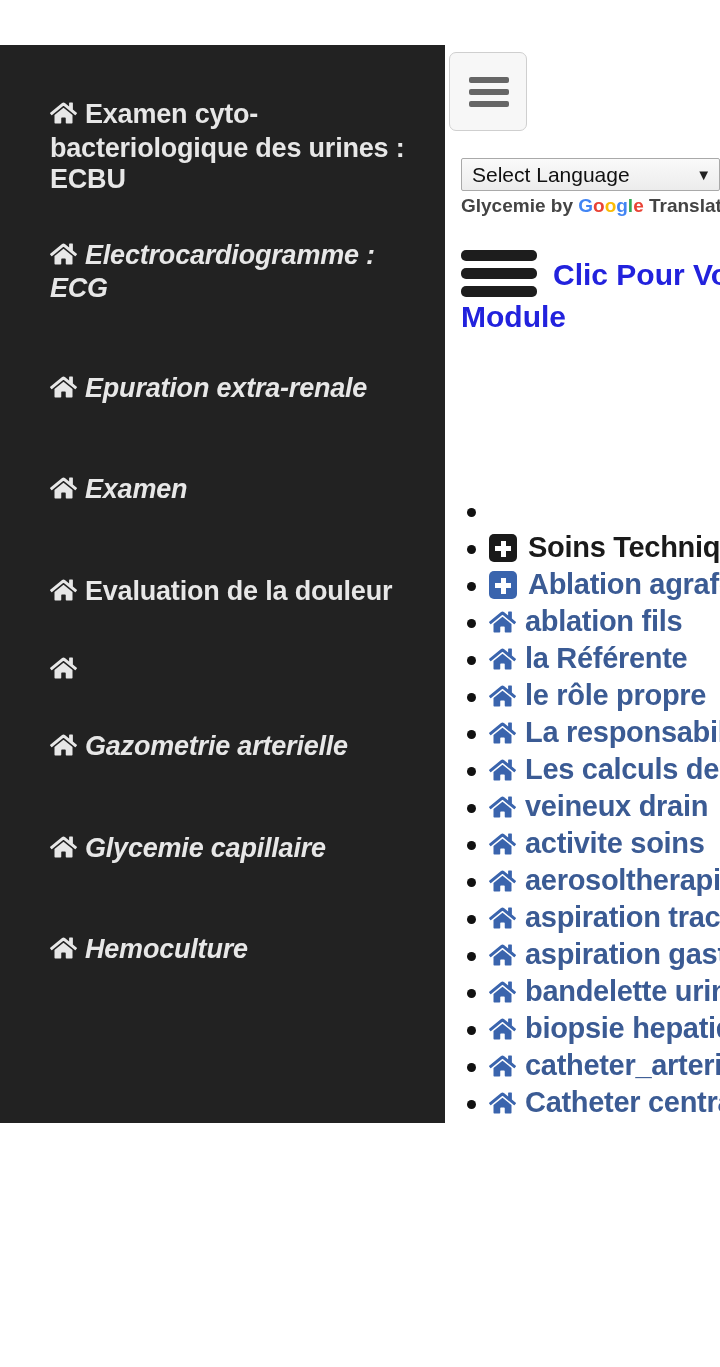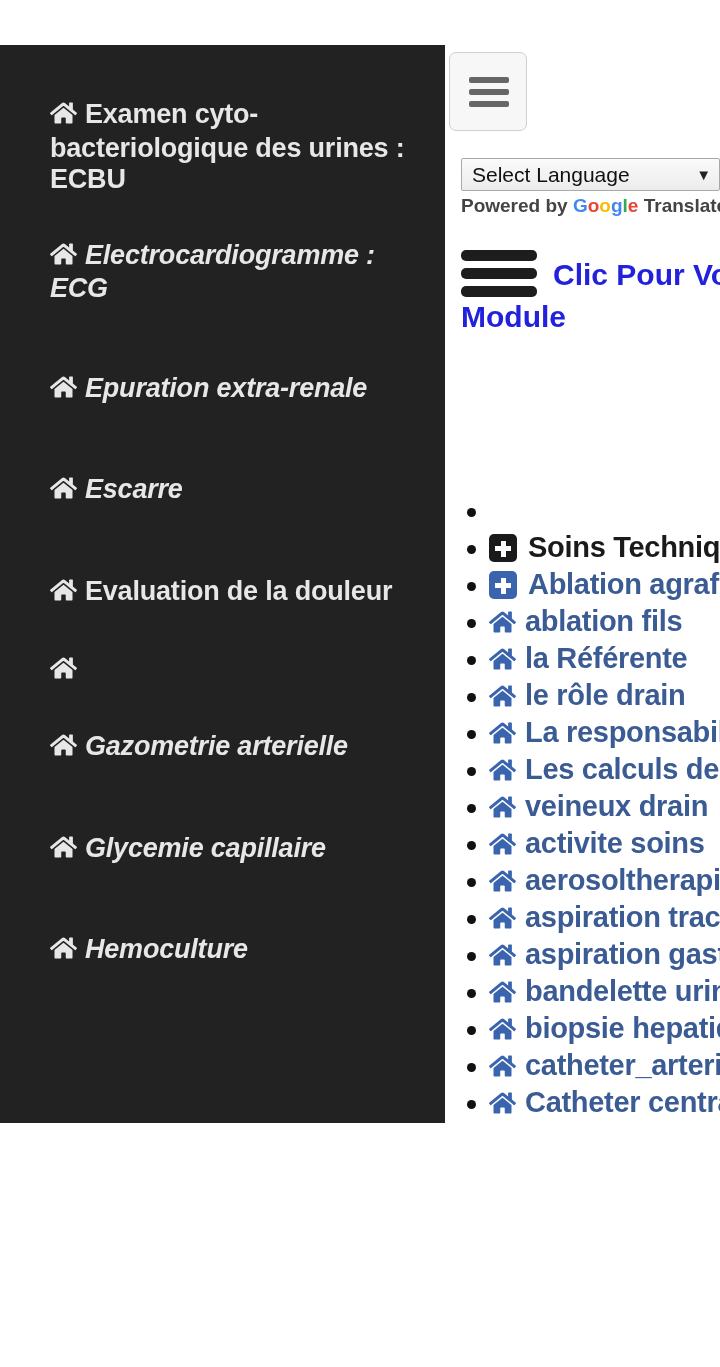--- a/index.html
+++ b/index.html
@@ -237,21 +237,21 @@
 
         <a class="side-item side-gap-2" href="#">
           <span class="home-ico"><svg class="home-svg" viewBox="0 0 576 512">
                 <path fill="#e7e7e7" d="M280.37 148.26L96 300.11V464a16 16 0 0016 16l112.06-.29a16 16 0 0015.92-16V368a16 16 0 0116-16h64a16 16 0 0116 16v95.64a16 16 0 0016 16.05L464 480a16 16 0 0016-16V300L295.67 148.26a12.19 12.19 0 00-15.3 0zM571.6 251.47L488 182.56V44.05a12 12 0 00-12-12h-56a12 12 0 00-12 12v72.61L318.47 43a48 48 0 00-61 0L4.34 251.47a12 12 0 00-1.6 16.9l25.5 31A12 12 0 0045.15 301l235.22-193.74a12.19 12.19 0 0115.3 0L530.9 301a12 12 0 0016.9-1.6l25.5-31a12 12 0 00-1.7-16.93z"></path>
               </svg></span><span>Epuration extra-renale</span>
         </a>
 
         <a class="side-item side-gap-2" href="#">
           <span class="home-ico"><svg class="home-svg" viewBox="0 0 576 512">
                 <path fill="#e7e7e7" d="M280.37 148.26L96 300.11V464a16 16 0 0016 16l112.06-.29a16 16 0 0015.92-16V368a16 16 0 0116-16h64a16 16 0 0116 16v95.64a16 16 0 0016 16.05L464 480a16 16 0 0016-16V300L295.67 148.26a12.19 12.19 0 00-15.3 0zM571.6 251.47L488 182.56V44.05a12 12 0 00-12-12h-56a12 12 0 00-12 12v72.61L318.47 43a48 48 0 00-61 0L4.34 251.47a12 12 0 00-1.6 16.9l25.5 31A12 12 0 0045.15 301l235.22-193.74a12.19 12.19 0 0115.3 0L530.9 301a12 12 0 0016.9-1.6l25.5-31a12 12 0 00-1.7-16.93z"></path>
-              </svg></span><span>Escarre</span>
+              </svg></span><span>Examen</span>
         </a>
 
         <a class="side-item side-gap-1" href="#">
           <span class="home-ico"><svg class="home-svg" viewBox="0 0 576 512">
                 <path fill="#e7e7e7" d="M280.37 148.26L96 300.11V464a16 16 0 0016 16l112.06-.29a16 16 0 0015.92-16V368a16 16 0 0116-16h64a16 16 0 0116 16v95.64a16 16 0 0016 16.05L464 480a16 16 0 0016-16V300L295.67 148.26a12.19 12.19 0 00-15.3 0zM571.6 251.47L488 182.56V44.05a12 12 0 00-12-12h-56a12 12 0 00-12 12v72.61L318.47 43a48 48 0 00-61 0L4.34 251.47a12 12 0 00-1.6 16.9l25.5 31A12 12 0 0045.15 301l235.22-193.74a12.19 12.19 0 0115.3 0L530.9 301a12 12 0 0016.9-1.6l25.5-31a12 12 0 00-1.7-16.93z"></path>
               </svg></span><span>Evaluation de la douleur</span>
         </a>
 
         <a class="side-item side-gap-1" href="#">
           <span class="home-ico"><svg class="home-svg" viewBox="0 0 576 512">
@@ -285,21 +285,21 @@
       <span class="bar b2"></span>
       <span class="bar b3"></span>
     </button>
 
     <div id="gtrans">
       <div id="lang-select">
         <span>Select Language</span>
         <span class="caret">▼</span>
       </div>
       <div id="gt-powered">
-        <span>Powered by</span>
+        <span>Glycemie by</span>
         <span><span class="g-b">G</span><span class="g-r">o</span><span class="g-y">o</span><span class="g-bl">g</span><span class="g-g">l</span><span class="g-r">e</span></span>
         <span>Translate</span>
       </div>
     </div>
 
     <a id="module-banner" href="#">
       <span class="mini-burger">
         <i></i>
         <i></i>
         <i></i>
@@ -336,21 +336,21 @@
           <span class="mod-ico"><svg class="home-svg" viewBox="0 0 576 512">
                 <path fill="#3a64ad" d="M280.37 148.26L96 300.11V464a16 16 0 0016 16l112.06-.29a16 16 0 0015.92-16V368a16 16 0 0116-16h64a16 16 0 0116 16v95.64a16 16 0 0016 16.05L464 480a16 16 0 0016-16V300L295.67 148.26a12.19 12.19 0 00-15.3 0zM571.6 251.47L488 182.56V44.05a12 12 0 00-12-12h-56a12 12 0 00-12 12v72.61L318.47 43a48 48 0 00-61 0L4.34 251.47a12 12 0 00-1.6 16.9l25.5 31A12 12 0 0045.15 301l235.22-193.74a12.19 12.19 0 0115.3 0L530.9 301a12 12 0 0016.9-1.6l25.5-31a12 12 0 00-1.7-16.93z"></path>
               </svg></span><span>la Référente</span>
         </a>
       </li>
 
       <li>
         <a class="mod-link blue" href="#">
           <span class="mod-ico"><svg class="home-svg" viewBox="0 0 576 512">
                 <path fill="#3a64ad" d="M280.37 148.26L96 300.11V464a16 16 0 0016 16l112.06-.29a16 16 0 0015.92-16V368a16 16 0 0116-16h64a16 16 0 0116 16v95.64a16 16 0 0016 16.05L464 480a16 16 0 0016-16V300L295.67 148.26a12.19 12.19 0 00-15.3 0zM571.6 251.47L488 182.56V44.05a12 12 0 00-12-12h-56a12 12 0 00-12 12v72.61L318.47 43a48 48 0 00-61 0L4.34 251.47a12 12 0 00-1.6 16.9l25.5 31A12 12 0 0045.15 301l235.22-193.74a12.19 12.19 0 0115.3 0L530.9 301a12 12 0 0016.9-1.6l25.5-31a12 12 0 00-1.7-16.93z"></path>
-              </svg></span><span>le rôle drain</span>
+              </svg></span><span>le rôle propre</span>
         </a>
       </li>
 
       <li>
         <a class="mod-link blue" href="#">
           <span class="mod-ico"><svg class="home-svg" viewBox="0 0 576 512">
                 <path fill="#3a64ad" d="M280.37 148.26L96 300.11V464a16 16 0 0016 16l112.06-.29a16 16 0 0015.92-16V368a16 16 0 0116-16h64a16 16 0 0116 16v95.64a16 16 0 0016 16.05L464 480a16 16 0 0016-16V300L295.67 148.26a12.19 12.19 0 00-15.3 0zM571.6 251.47L488 182.56V44.05a12 12 0 00-12-12h-56a12 12 0 00-12 12v72.61L318.47 43a48 48 0 00-61 0L4.34 251.47a12 12 0 00-1.6 16.9l25.5 31A12 12 0 0045.15 301l235.22-193.74a12.19 12.19 0 0115.3 0L530.9 301a12 12 0 0016.9-1.6l25.5-31a12 12 0 00-1.7-16.93z"></path>
               </svg></span><span>La responsabilite</span>
         </a>
       </li>

